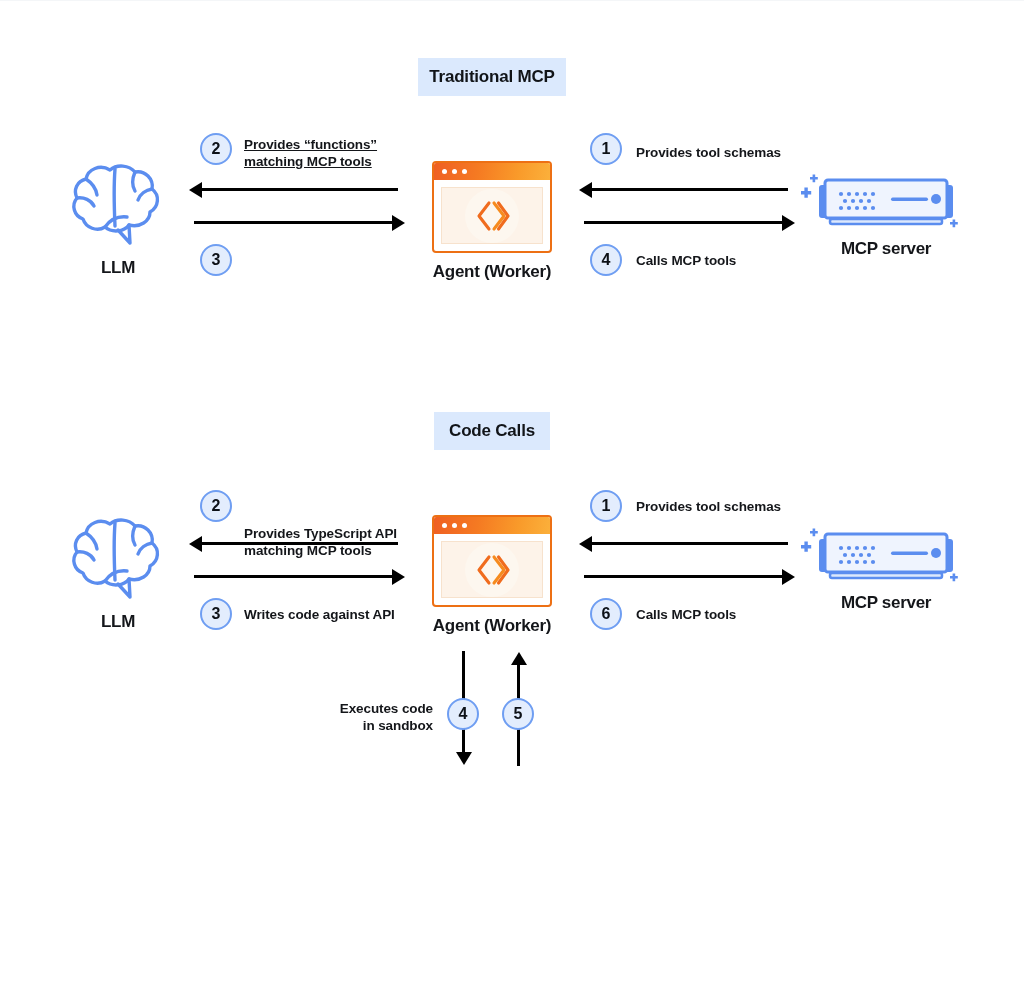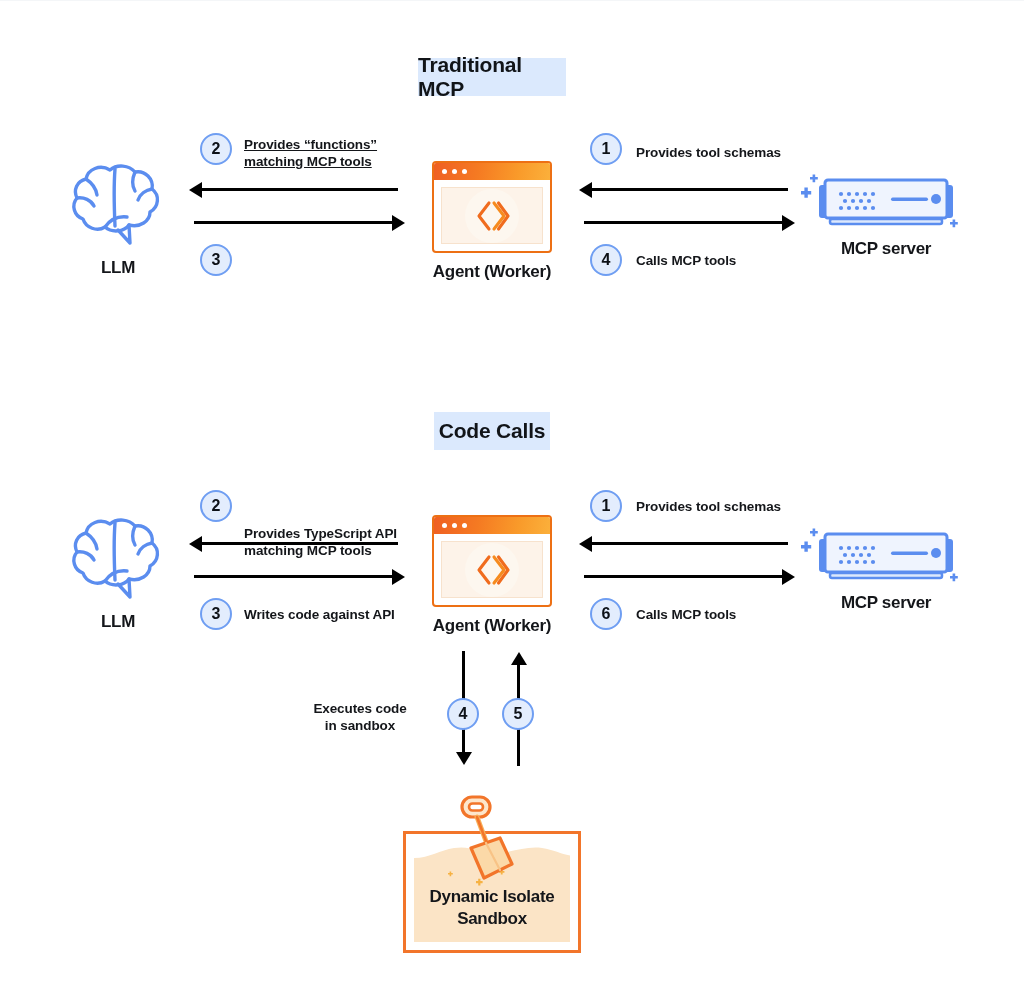--- a/index.html
+++ b/index.html
@@ -11,21 +11,21 @@
   }
   #stage { position: relative; width: 1024px; height: 1008px; background:#fff; }
   .topline { position:absolute; left:0; top:0; width:1024px; height:1px; background:#f4f6f8; }
 
   
   .pill {
     position: absolute;
     background: #dbe9fd;
     color: #111418;
     font-weight: 700;
-    font-size: 21px;
+    font-size: 17px;
     letter-spacing: -0.2px;
     display: flex; align-items: center; justify-content: center;
     height: 38px;
   }
 
   
   .node-label {
     position: absolute;
     text-align: center;
     font-weight: 700;
@@ -52,21 +52,21 @@
   
   .step-text {
     position: absolute;
     font-weight: 700;
     font-size: 13.5px;
     line-height: 16.5px;
     color: #14161a;
     letter-spacing: -0.1px;
     white-space: pre-line;
   }
-  .step-text.right { text-align: center; }
+  .step-text.right { text-align: right; }
 
   
   .arrow-h { position:absolute; height: 3px; background:#000; }
   .arrow-v { position:absolute; width: 3px; background:#000; }
   .head { position:absolute; width:0; height:0; }
   .head-left  { border-top:8px solid transparent; border-bottom:8px solid transparent; border-right:13px solid #000; }
   .head-right { border-top:8px solid transparent; border-bottom:8px solid transparent; border-left:13px solid #000; }
   .head-down  { border-left:8px solid transparent; border-right:8px solid transparent; border-top:13px solid #000; }
   .head-up    { border-left:8px solid transparent; border-right:8px solid transparent; border-bottom:13px solid #000; }
 
@@ -312,38 +312,13 @@
   <div class="arrow-v" style="left:462px; top:651px; height:103px;"></div>
   <div class="head head-down" style="left:455.5px; top:752px;"></div>
   <div class="step" style="left:447px; top:698px;">4</div>
   <div class="step-text right" style="left:287px; top:701px; width:146px;">Executes code
 in sandbox</div>
 
   <div class="arrow-v" style="left:517px; top:663px; height:103px;"></div>
   <div class="head head-up" style="left:510.5px; top:652px;"></div>
   <div class="step" style="left:502px; top:698px;">5</div>
 
-  <div class="sandbox" style="left:403px; top:831px; width:178px; height:122px;">
-    <div class="sand">
-      <svg width="162" height="106" viewBox="0 0 162 106" style="position:absolute; left:0; top:0;">
-        <path d="M0 16 C16 16 26 8 40 6 C58 3 66 12 84 11 C100 10 112 4 128 6 C142 8 150 14 162 14 L162 0 L0 0 Z" fill="#ffffff"></path>
-        <g fill="#f5a623" opacity="0.8">
-          <path d="M34 31 l1.6 0 l0 -1.6 l1.6 0 l0 1.6 l1.6 0 l0 1.6 l-1.6 0 l0 1.6 l-1.6 0 l0 -1.6 l-1.6 0 Z"></path>
-          <path d="M85 29 l1.8 0 l0 -1.8 l1.8 0 l0 1.8 l1.8 0 l0 1.8 l-1.8 0 l0 1.8 l-1.8 0 l0 -1.8 l-1.8 0 Z"></path>
-          <path d="M62 39 l2.2 0 l0 -2.2 l2.2 0 l0 2.2 l2.2 0 l0 2.2 l-2.2 0 l0 2.2 l-2.2 0 l0 -2.2 l-2.2 0 Z"></path>
-        </g>
-      </svg>
-    </div>
-
-    <svg width="86" height="96" viewBox="0 0 86 96" style="position:absolute; left:34px; top:-42px;">
-      <g stroke="#f2752a" stroke-width="3.2" stroke-linejoin="round" stroke-linecap="round">
-        <rect x="22" y="5" width="28" height="20" rx="10" fill="#fde6cb"></rect>
-        <rect x="29" y="11.5" width="14" height="7" rx="3.5" fill="#ffffff" stroke-width="2.6"></rect>
-        <path d="M37 25 L50 60" fill="none" stroke-width="5" stroke="#f8b05a"></path>
-        <path d="M37 25 L50 60" fill="none" stroke-width="2.6"></path>
-        <path d="M31 56 L60 46 L72 72 L44 86 Z" fill="#fbd9a8"></path>
-        <path d="M46 51 L60 78" fill="none" stroke-width="2.2" stroke="#f8c386"></path>
-      </g>
-    </svg>
-    <div class="label">Dynamic Isolate
-Sandbox</div>
-  </div>
 </div>
 
 </body></html>

